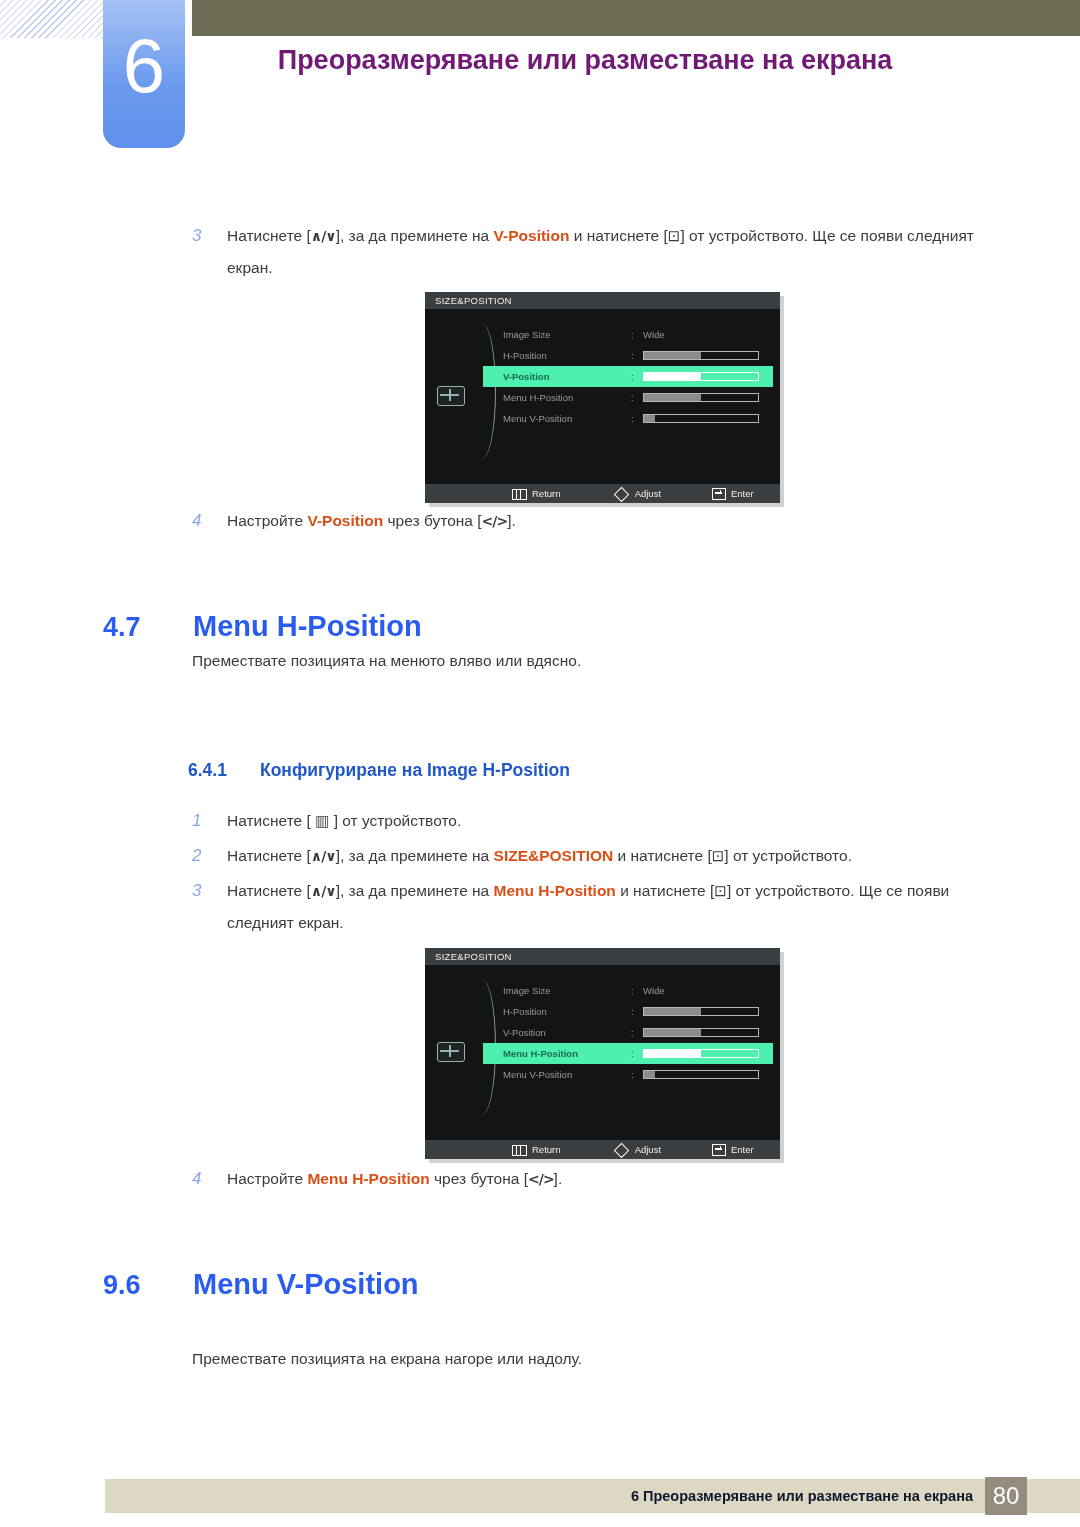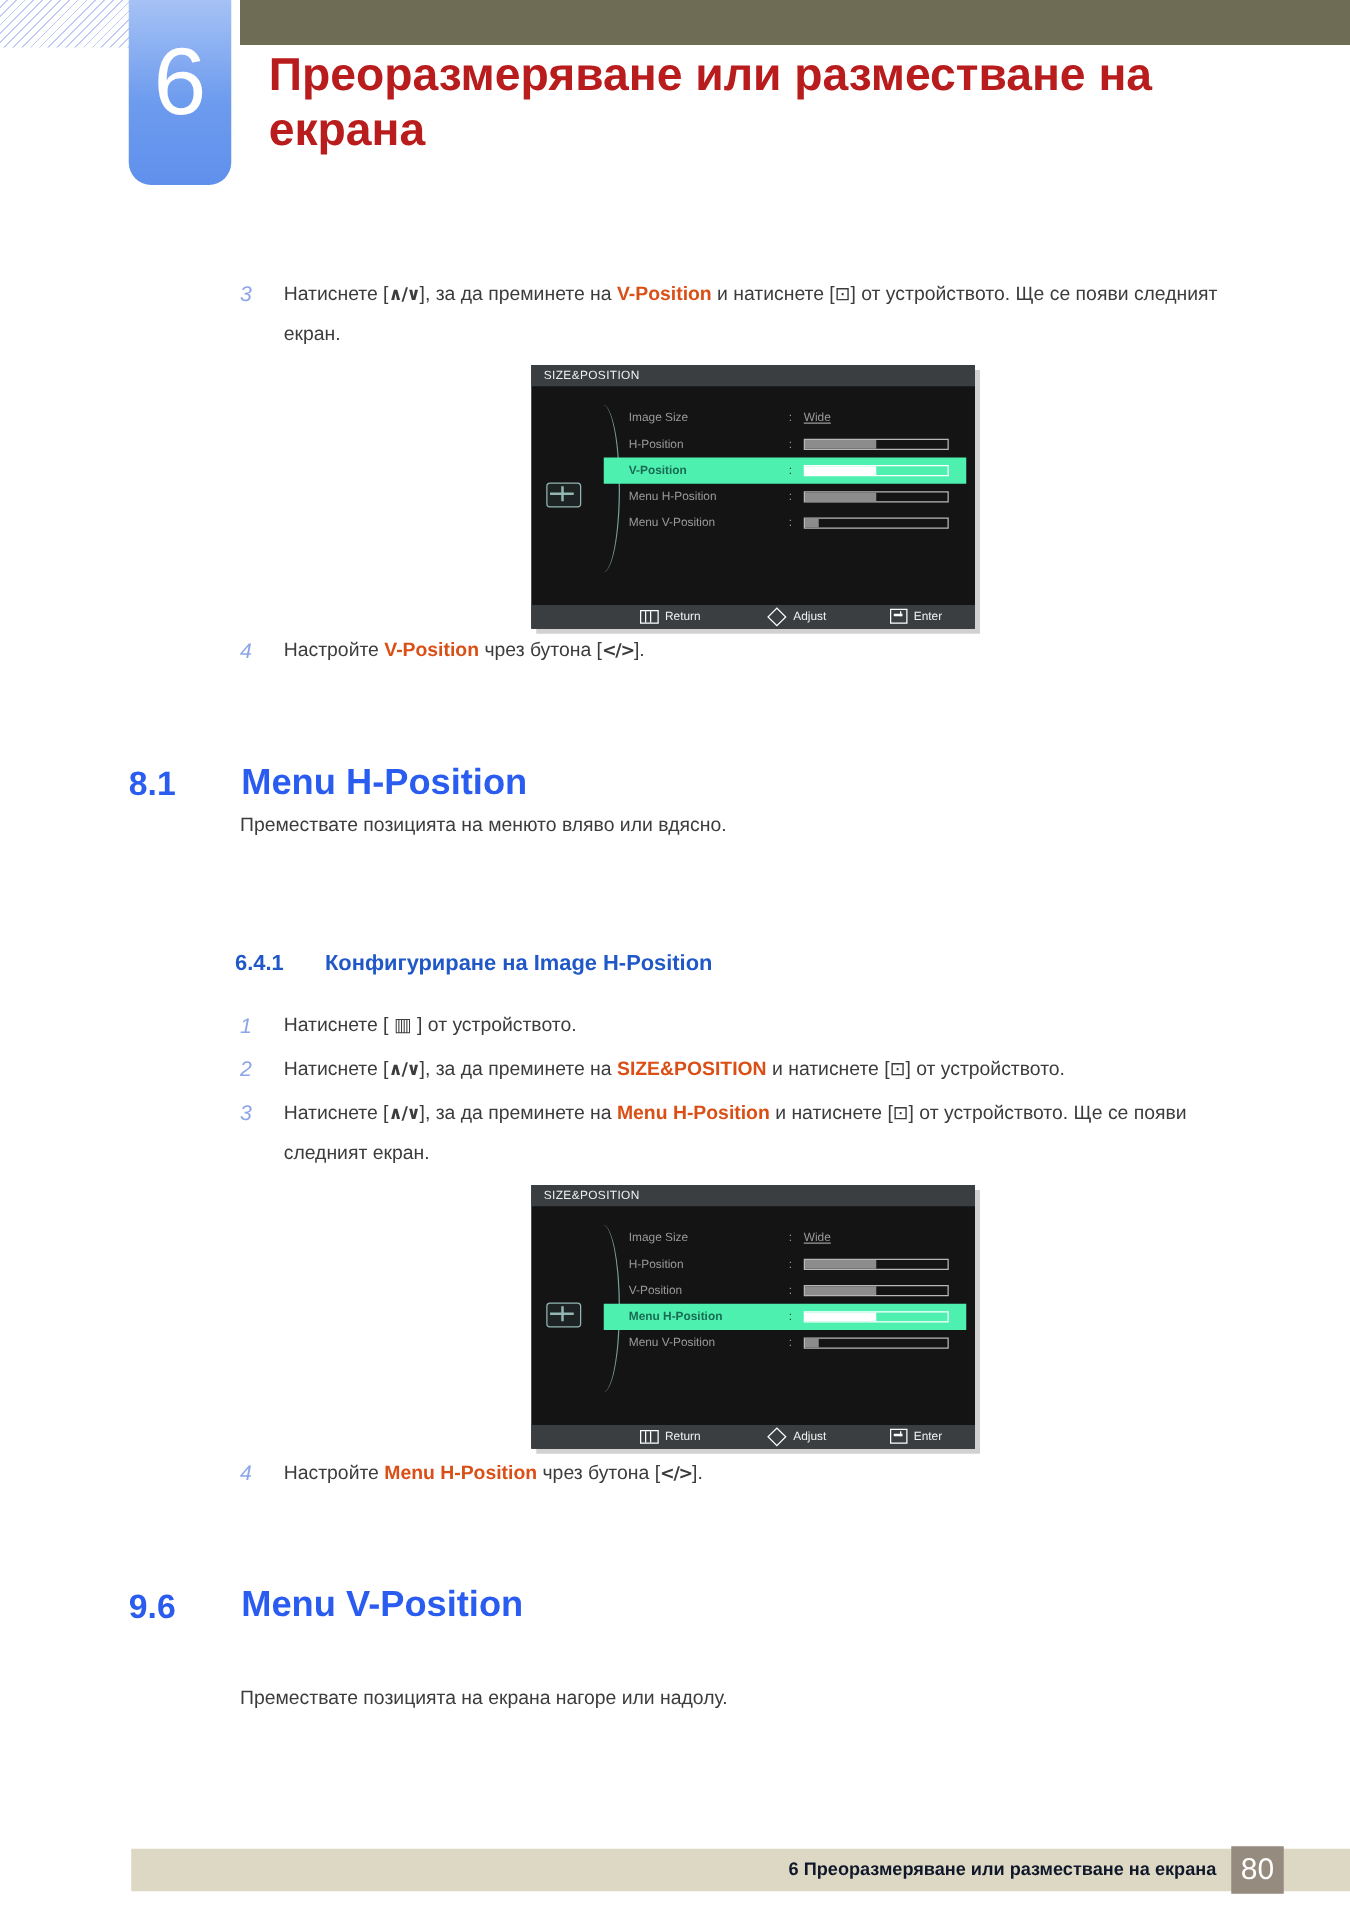--- a/index.html
+++ b/index.html
@@ -20,21 +20,21 @@
   }
   .hdr-chapnum{
     position:absolute;left:103px;top:0;width:82px;height:148px;
     background:linear-gradient(180deg,#a6c2f5 0%,#6d9bee 55%,#5f90ec 100%);
     border-bottom-left-radius:18px;border-bottom-right-radius:18px;
     color:#ffffff;font-size:76px;line-height:132px;text-align:center;
     font-weight:400;
   }
   .hdr-title{
     position:absolute;left:215px;top:38px;width:740px;
-    color:#b91c1c;font-size:37px;font-weight:bold;line-height:44px;
+    color:#701a75;font-size:27px;font-weight:bold;line-height:44px;text-align:center;
   }
   
   .step{position:absolute;font-size:15.5px;line-height:31px;color:#3c3c3c;}
   .step .num{
     position:absolute;left:0;top:0;width:22px;text-align:left;
     color:#8ba5e8;font-style:italic;font-size:17px;
   }
   .step .body{margin-left:35px;display:block;}
   .kw{color:#d94f16;font-weight:bold;}
   .kb{font-family:"DejaVu Sans",sans-serif;font-weight:bold;font-size:14px;letter-spacing:-1px;}
@@ -67,21 +67,21 @@
     position:absolute;left:12px;top:94px;width:26px;height:18px;
     border:1.5px solid #93b6b3;border-radius:3px;background:#1d2322;
   }
   .osd-cat i{position:absolute;background:#93b6b3;display:block;}
   .osd-cat .hline{left:2px;top:7px;width:19px;height:1.5px;}
   .osd-cat .vline{left:11px;top:2px;width:1.5px;height:12px;}
   .rows{position:absolute;left:58px;top:32px;width:290px;}
   .row{height:21px;line-height:21px;position:relative;}
   .row .lbl{position:absolute;left:20px;top:0;white-space:nowrap;}
   .row .colon{position:absolute;left:148px;top:0;}
-  .row .val{position:absolute;left:160px;top:0;text-decoration:underline;}
+  .row .val{position:absolute;left:160px;top:0;}
   .row .bar{
     position:absolute;left:160px;top:6px;width:116px;height:9px;
     border:1px solid #b7b7b7;background:#141414;box-sizing:border-box;
   }
   .row .bar i{display:block;height:100%;background:#8c8c8c;}
   .row .num{position:absolute;left:296px;top:0;width:22px;text-align:right;color:#8f8f8f;}
   .row.sel{background:#4ef0b0;}
   .row.sel .lbl{color:#1a6b52;font-weight:bold;}
   .row.sel .colon{color:#123f32;}
   .row.sel .bar{border-color:#ffffff;background:#4ef0b0;}
@@ -177,21 +177,21 @@
     <span class="item" style="left:263px;"><span class="gl gl-ent"><b></b><i></i></span><span>Enter</span></span>
   </div>
 </div>
 
 <div class="step" style="left:192px;top:505px;width:700px;">
   <span class="num">4</span>
   <span class="body"><span>Настройте </span><span class="kw">V-Position</span><span> чрез бутона [</span><span class="kb">&lt;/&gt;</span><span>].</span></span>
 </div>
 
 <div class="h2" style="left:103px;top:612px;">
-  <span class="n">8.1</span>
+  <span class="n">4.7</span>
   <span class="t">Menu H-Position</span>
 </div>
 <div class="para" style="left:192px;top:652px;">Премествате позицията на менюто вляво или вдясно.</div>
 
 <div class="h3" style="left:188px;top:760px;">
   <span class="n">6.4.1</span>
   <span class="t">Конфигуриране на Image H-Position</span>
 </div>
 
 <div class="step" style="left:192px;top:805px;width:790px;">

